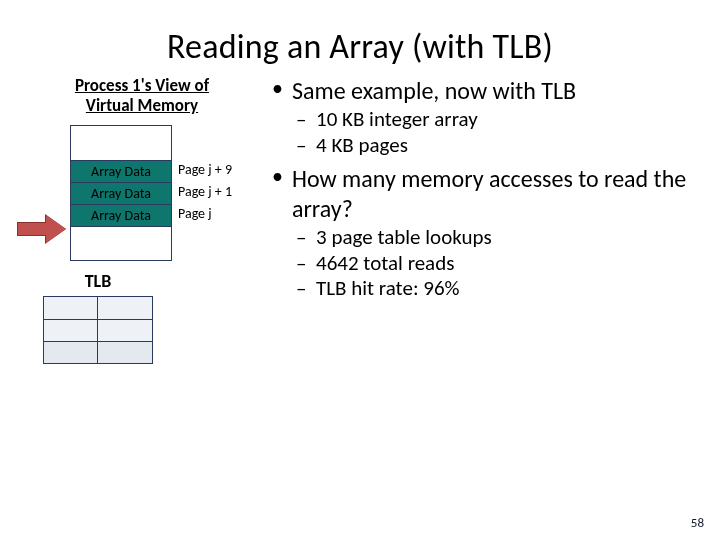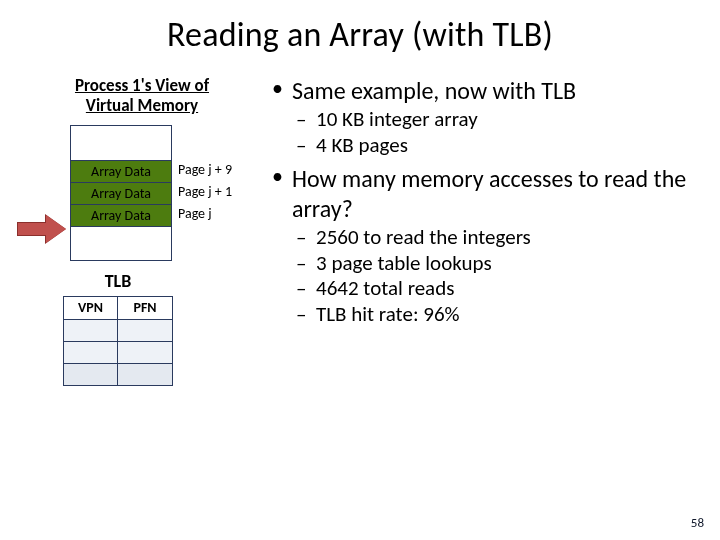--- a/index.html
+++ b/index.html
@@ -5,21 +5,21 @@
   * { box-sizing: border-box; margin: 0; padding: 0; }
   body {
     width: 720px; height: 540px;
     font-family: Calibri, "Segoe UI", Arial, sans-serif;
     color: #000; background: #fff;
     position: relative; overflow: hidden;
   }
   .title {
     text-align: center;
     font-size: 34px;
-    padding-top: 14px;
+    padding-top: 26px;
     font-weight: 400;
     letter-spacing: 0.2px;
   }
   .left-col {
     position: absolute;
     left: 12px; top: 76px;
     width: 260px;
     text-decoration: underline;
   }
   .caption {
@@ -40,21 +40,21 @@
   }
   .mem-row {
     height: 22px;
     line-height: 22px;
     font-size: 14px;
     text-align: center;
     border-top: 1.5px solid #2a3a5e;
     background: #fff;
   }
   .mem-row:first-child { border-top: none; height: 34px; }
-  .mem-row.filled { background: #4d7c0f; }
+  .mem-row.filled { background: #0f766e; }
   .mem-labels {
     position: absolute;
     left: 166px; top: 0; width: 90px;
     font-size: 14px;
   }
   .mem-label { position: absolute; left: 0; }
   .arrow {
     position: absolute;
     left: 5px; top: 92px;
     width: 50px; height: 24px;
@@ -78,21 +78,21 @@
     content:"";
     position:absolute; left:-21px; top:-15px;
     width:0;height:0;
     border-top:15px solid transparent;
     border-bottom:15px solid transparent;
     border-left:21px solid #8b2f2c;
     z-index:-1;
   }
   .tlb-block {
     position: absolute;
-    left: 48px; top: 270px;
+    left: 28px; top: 270px;
     width: 140px;
   }
   .tlb-title {
     font-weight: 700;
     font-size: 18px;
     text-align: center;
     margin-bottom: 4px;
   }
   .tlb-table {
     border: 1.5px solid #2a3a5e;
@@ -167,24 +167,20 @@
       <div class="mem-label" style="top:36px">Page j + 9</div>
       <div class="mem-label" style="top:58px">Page j + 1</div>
       <div class="mem-label" style="top:80px">Page j</div>
     </div>
   </div>
 </div>
 
 <div class="tlb-block">
   <div class="tlb-title">TLB</div>
   <div class="tlb-table">
-    <div class="tlb-row">
-      <div class="tlb-cell">VPN</div>
-      <div class="tlb-cell">PFN</div>
-    </div>
     <div class="tlb-row">
       <div class="tlb-cell shade-a"></div>
       <div class="tlb-cell shade-a"></div>
     </div>
     <div class="tlb-row">
       <div class="tlb-cell shade-a"></div>
       <div class="tlb-cell shade-a"></div>
     </div>
     <div class="tlb-row">
       <div class="tlb-cell shade-b"></div>
@@ -198,21 +194,20 @@
     <li>
       <span>Same example, now with TLB</span>
       <ul class="l2">
         <li>10 KB integer array</li>
         <li>4 KB pages</li>
       </ul>
     </li>
     <li>
       <span>How many memory accesses to read the array?</span>
       <ul class="l2">
-        <li>2560 to read the integers</li>
         <li>3 page table lookups</li>
         <li>4642 total reads</li>
         <li>TLB hit rate: 96%</li>
       </ul>
     </li>
   </ul>
 </div>
 
 <div class="page-num">58</div>
 

